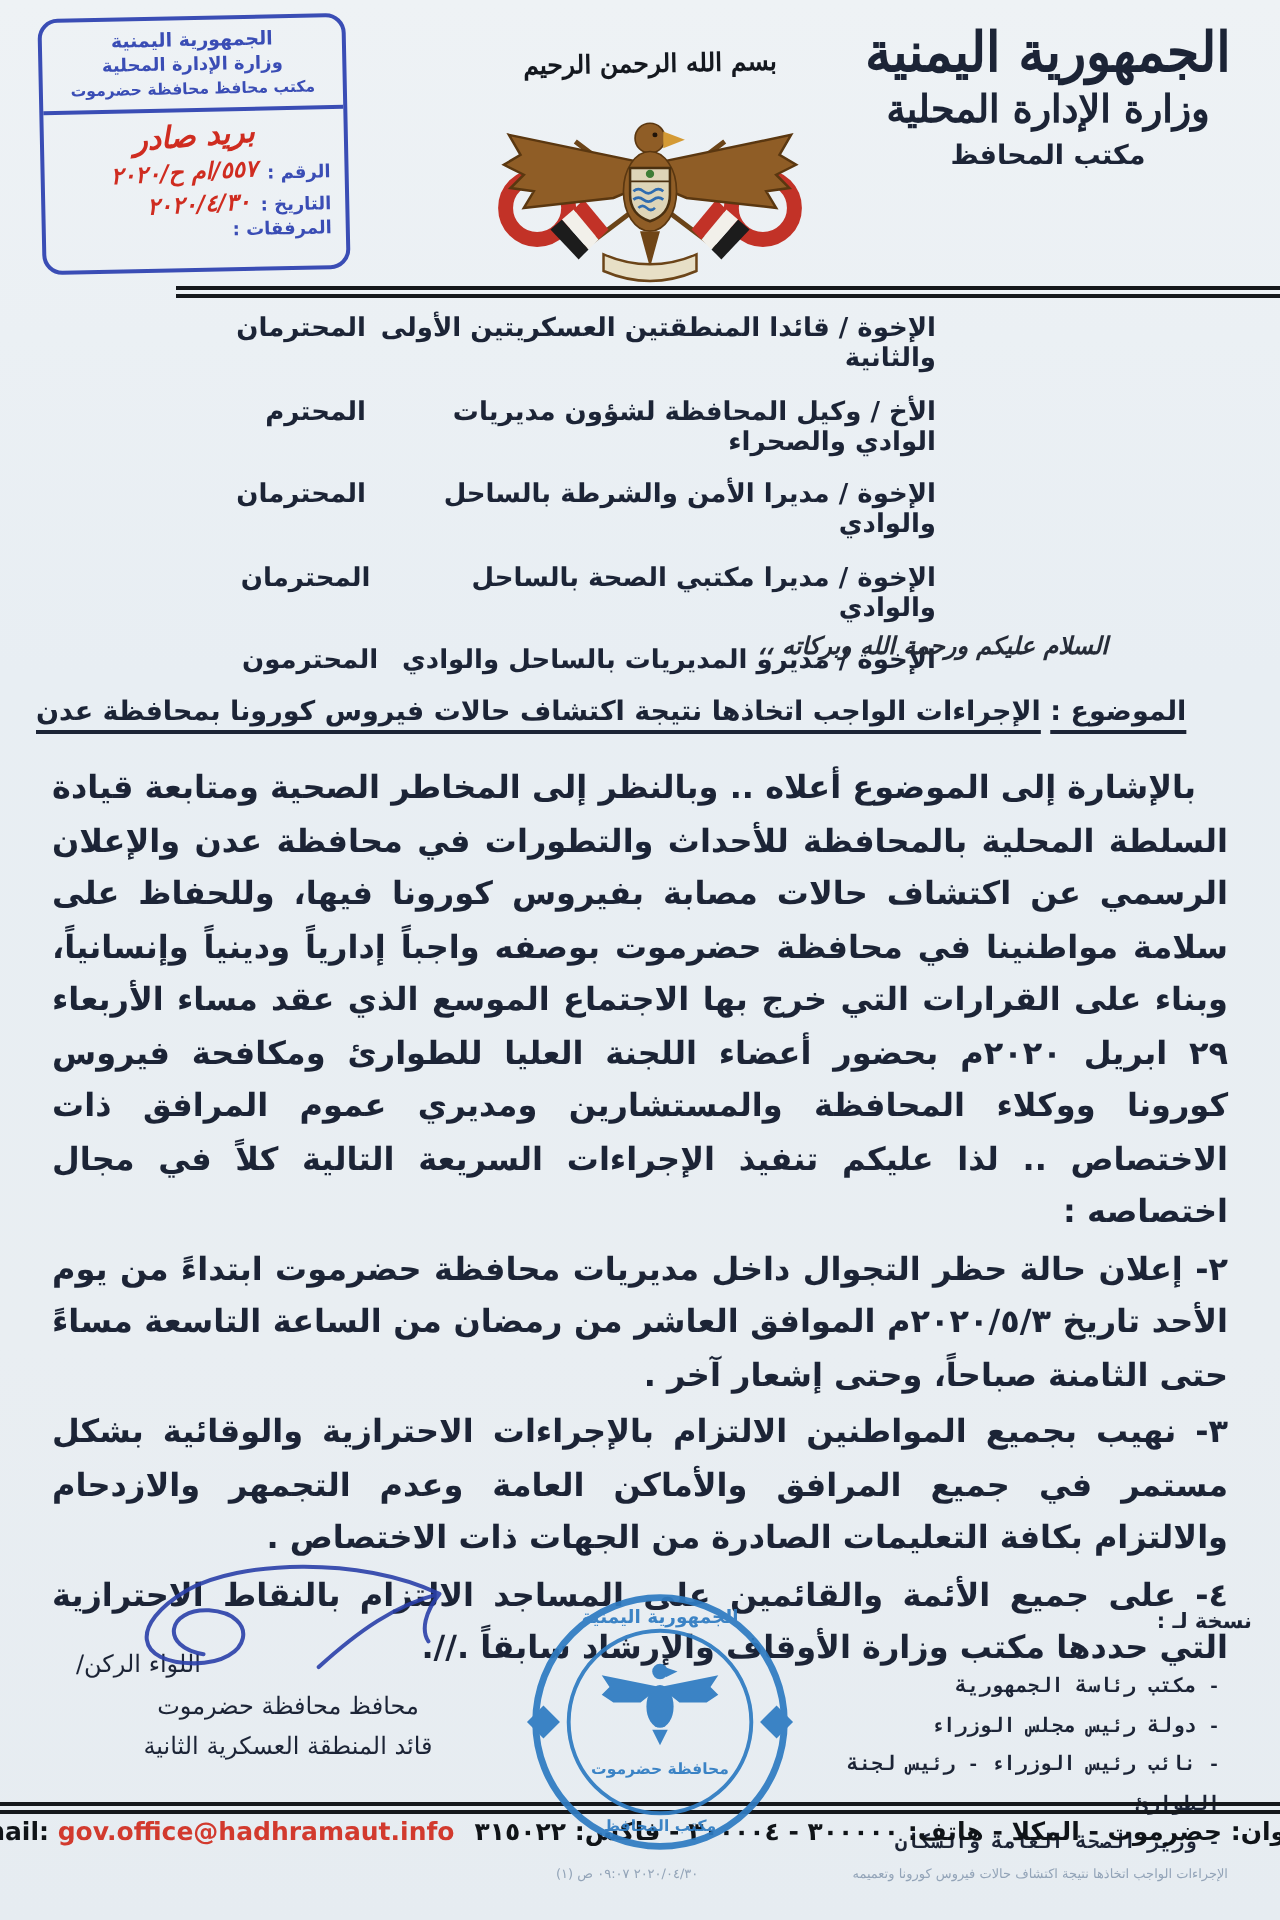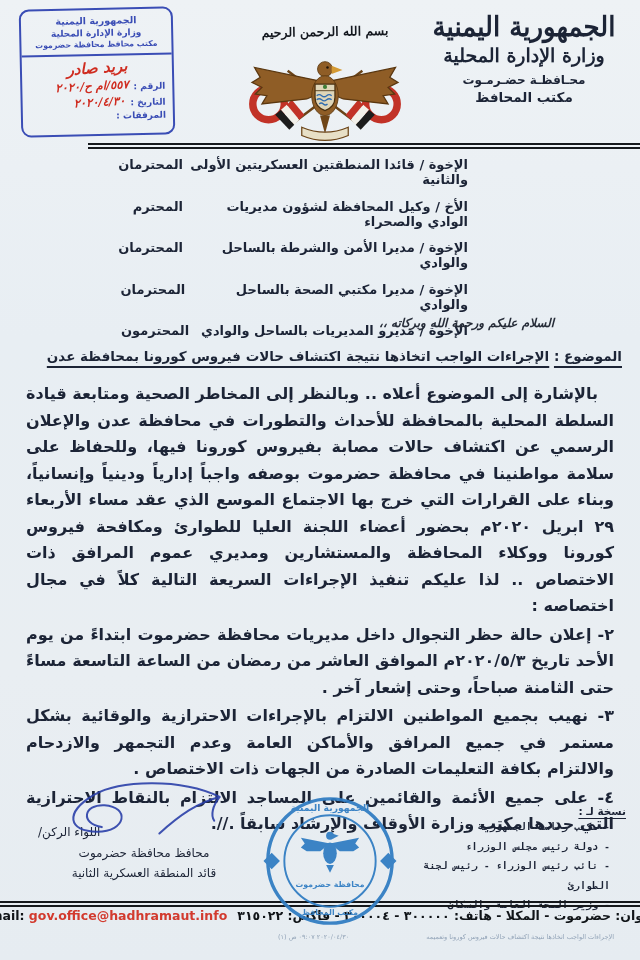--- a/index.html
+++ b/index.html
@@ -42,41 +42,41 @@
 
   
   .recipients{left:88px; right:172px; top:157px;}
   .recipient{display:flex; justify-content:space-between; align-items:baseline;
     font-weight:bold; font-size:13px; margin-bottom:11.5px;}
   .recipient .hon{min-width:62px;margin-left:33px;}
 
   .greeting{right:86px; top:316px; font-family:"DejaVu Serif",serif; font-style:italic;
     font-weight:bold; font-size:12px; color:#262c38;}
 
-  .subject{left:18px; right:18px; top:348px; text-align:right; font-weight:bold;
+  .subject{left:18px; right:18px; top:348px; text-align:left; font-weight:bold;
     font-size:13.5px; white-space:nowrap;}
   .subject span{text-decoration:underline; text-underline-offset:5px; text-decoration-thickness:1.5px;}
 
   
   .bodytext{left:26px; right:26px; top:381px; font-size:16px; font-weight:bold;
     line-height:26.5px; text-align:justify; color:#1c2436;}
   .bodytext p{margin:0 0 2px;}
   .bodytext p.intro{text-indent:16px;}
 
   
   .sig-svg{left:33px; top:775px; width:207px; height:64px; z-index:3;}
   .sig-block{left:20px; top:822px; width:248px; text-align:center; font-weight:normal;
     font-size:12px; line-height:20.5px; z-index:2;}
   .sig-rank{text-align:left; padding-left:18px;}
 
   .round-stamp{left:262px; top:792px; width:136px; height:138px; opacity:.93; z-index:4;}
 
   
   .copies{right:14px; top:805px; width:238px; font-size:10px; font-weight:bold;}
-  .copies-label{font-size:10.5px; text-decoration:underline; text-underline-offset:3px; margin-bottom:1px;text-align:right;}
+  .copies-label{font-size:10.5px; text-underline-offset:3px; margin-bottom:18px;text-align:right;}
   .copy-item{padding-right:16px; line-height:19.5px;font-family:Liberation Mono, monospace;}
 
   
   .footer-line{left:8px; right:8px; top:908px; display:flex; justify-content:center;
     gap:10px; font-size:12.5px; font-weight:bold; color:#101418; white-space:nowrap;}
   .footer-line .email{direction:ltr; unicode-bidi:embed;}
   .footer-line .email .addr{color:#d23a2e;}
   .footnote{right:26px; top:933px; width:336px; display:flex; justify-content:space-between;
     font-size:6.5px; color:#93a4b8;}
 </style>
@@ -128,21 +128,20 @@
       <path d="M90,62 q3,-2.5 6,0 t6,0 t6,0 M90,67 q3,-2.5 6,0 t6,0 t6,0 M93,72 q2.5,-2.5 5,0 t5,0" stroke="#2f6cb0" fill="none" stroke-width="1.6"></path>
       <circle cx="100" cy="51.5" r="2.5" fill="#3e7d36"></circle>
       <path d="M94,86 L100,108 L106,86 Z" fill="#6f4517"></path>
       <path d="M72,100 Q100,112 128,100 L128,110 Q100,122 72,110 Z" fill="#e7dfc6" stroke="#6b4418" stroke-width="1.5"></path>
     </svg>
   </div>
 
   <div class="abs hdr-right">
     <div class="hr-country">الجمهورية اليمنية</div>
     <div class="hr-ministry">وزارة الإدارة المحلية</div>
-    <div class="hr-gov">محـافظـة حضـرمـوت</div>
     <div class="hr-office">مكتب المحافظ</div>
   </div>
 
   <div class="abs rule-top"></div>
 
   <div class="abs recipients">
     <div class="recipient">
       <span class="to">الإخوة /  قائدا المنطقتين العسكريتين الأولى والثانية</span>
       <span class="hon">المحترمان</span>
     </div>

